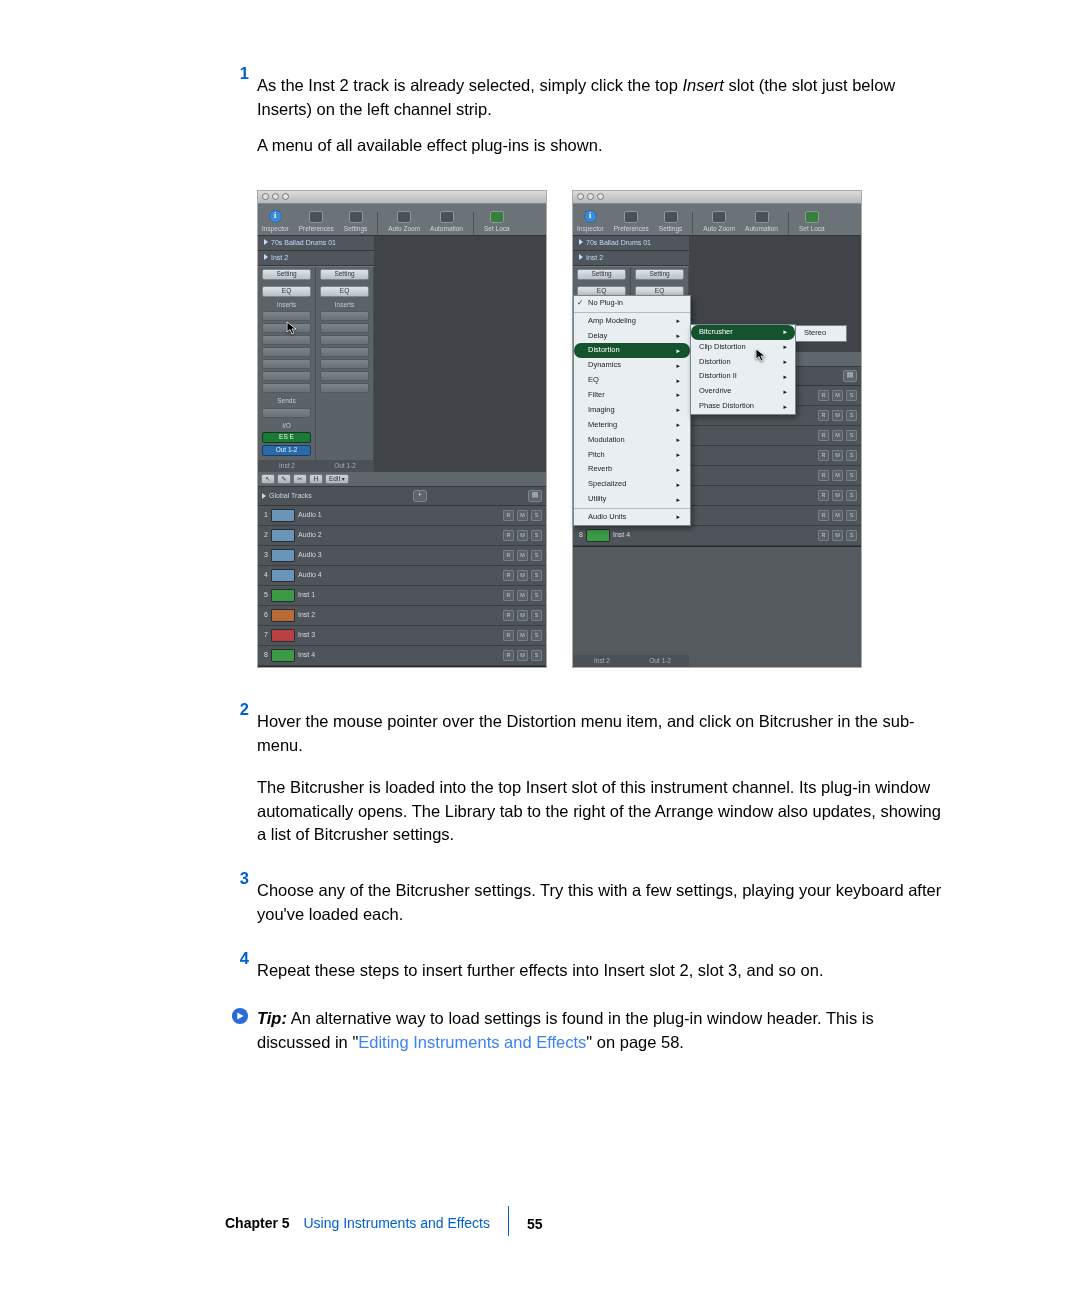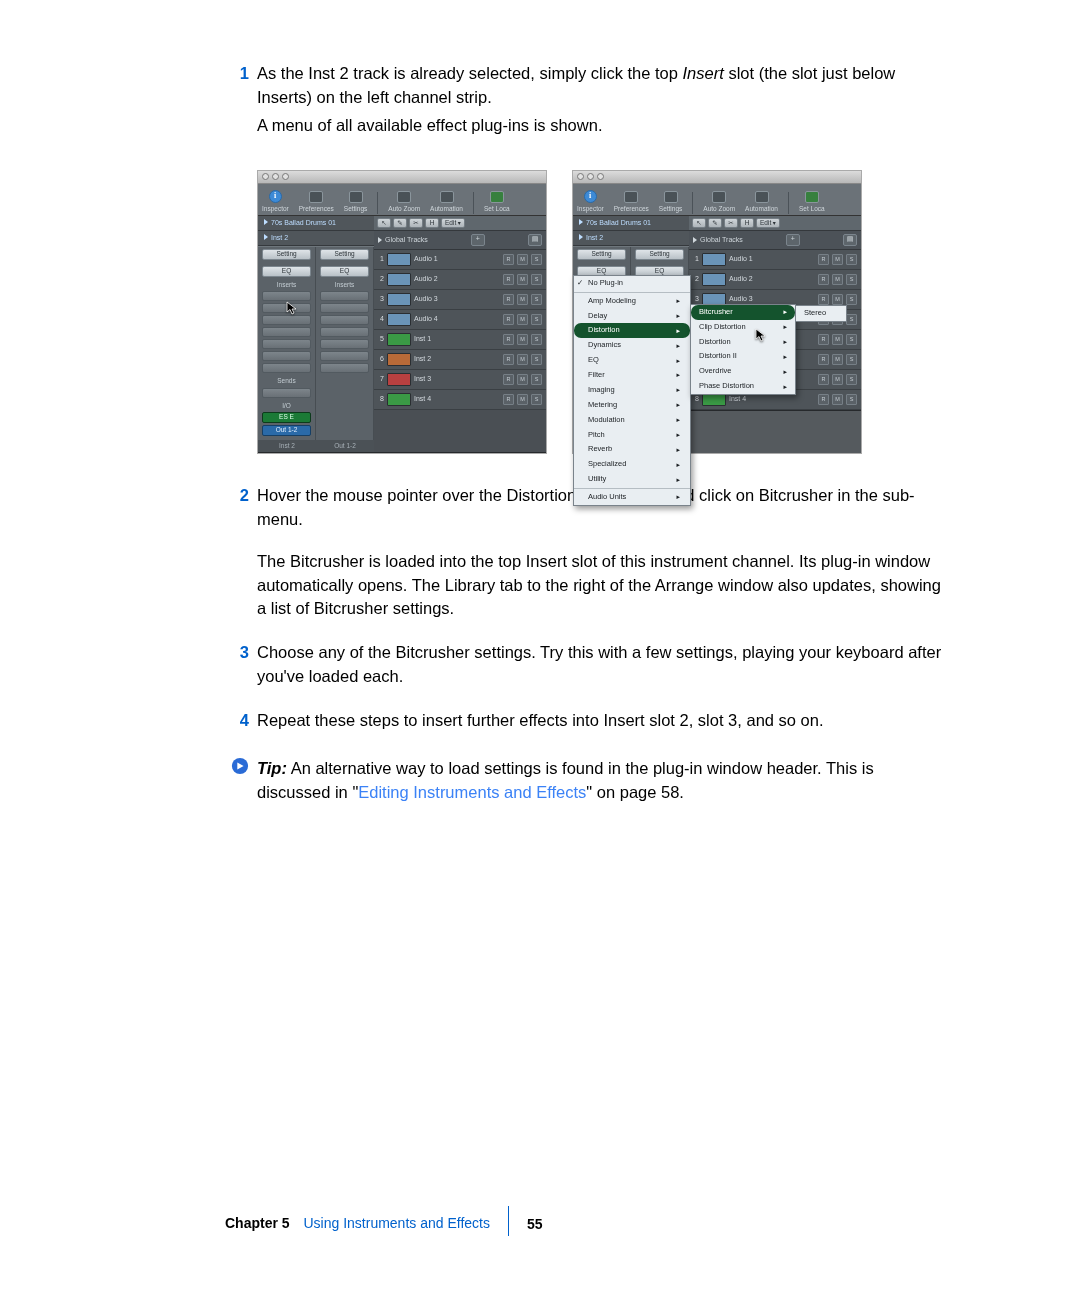--- a/index.html
+++ b/index.html
@@ -33,21 +33,21 @@
     flex: 0 0 32px;
     text-align: right;
     padding-right: 8px;
     color: #0061cc;
     font-weight: bold;
     box-sizing: border-box;
   }
   .step-body {
     flex: 1;
   }
-  .step-body p { margin: 0 0 18px 0; }
+  .step-body p { margin: 12px 0 18px 0; }
   .step-body p.nogap { margin-bottom: 4px; }
   em.inline { font-style: italic; }
   .tip-row {
     display: flex;
     margin-top: 6px;
   }
   .tip-icon {
     width: 32px; flex: 0 0 32px; text-align: right; padding-right: 8px;
     box-sizing: border-box;
   }
@@ -97,21 +97,21 @@
     display:flex; background:#6b7278; align-items:flex-end;
     padding: 4px 4px 1px 4px; gap:10px;
     border-top:1px solid #888; border-bottom:1px solid #333;
   }
   .tbtn { display:flex; flex-direction:column; align-items:center; gap:1px; font-size:6.5px; color:#cfd6db;}
   .tbtn .ic { width:14px; height:12px; background:#4a5257; border:1px solid #8a959c; border-radius:2px; box-sizing:border-box;}
   .tbtn.info .ic { border-radius:50%; background:#3d8ad6; border-color:#2a6aa8; width:13px; height:13px; position:relative;}
   .tbtn.info .ic::after{content:"i"; position:absolute; left:4px; top:-1px; color:#fff; font-weight:bold; font-size:8px; font-family:Georgia,serif;}
   .toolbar .sep { width:1px; height:22px; background:#4b5258; margin-top:4px;}
   .row1 {
-    display:flex; background:#404448; border-bottom:1px solid #26292c;
+    display:flex; background:#404448; border-bottom:1px solid #26292c;flex-direction:column;
   }
   .inspector-col { width:116px; flex:0 0 116px; background:#595f64; }
   .trackhdr {
     background:#50565b; font-size:7px; padding:2px 6px; color:#bdddff;
     border-bottom:1px solid #35393d;
   }
   .trackhdr .tri{display:inline-block; width:0;height:0;border-top:3px solid transparent;border-bottom:3px solid transparent;border-left:4px solid #bdddff; margin-right:3px;}
   .stripcol {
     display:flex; background:#5b6268; border-top:1px solid #6e767c;
   }

